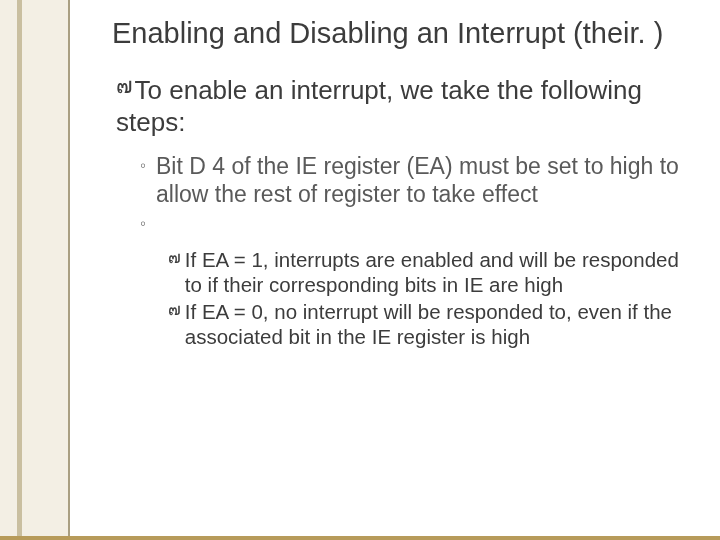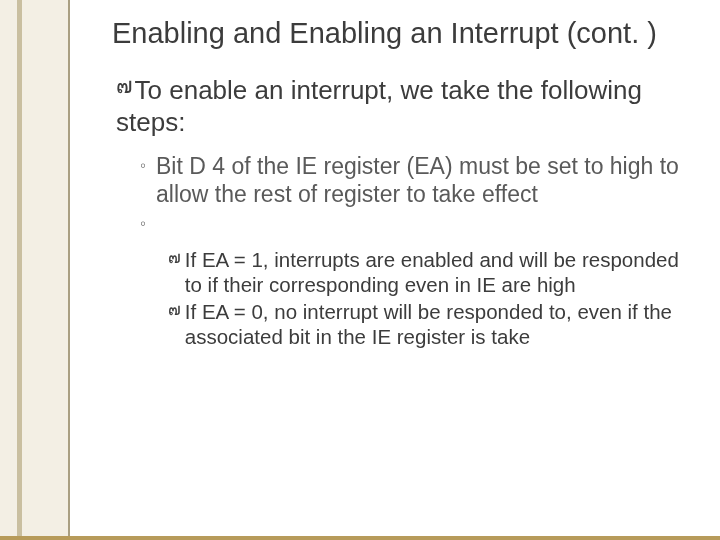--- a/index.html
+++ b/index.html
@@ -96,40 +96,40 @@
   }
 </style>
 </head>
 <body>
 
 <div class="left-strip"></div>
 <div class="bottom-strip"></div>
 
 <div class="slide">
 
-  <h1 class="title">Enabling and Enabling an Interrupt (cont. )</h1>
+  <h1 class="title">Enabling and Disabling an Interrupt (their. )</h1>
 
   <div class="lvl1">
     <span class="bullet-script">๗</span><span>To enable an interrupt, we take the following steps:</span>
   </div>
 
   <div class="lvl2-wrap">
     <div class="lvl2">
       <span class="ring">◦</span>
       <span>Bit D 4 of the IE register (EA) must be set to high to allow the rest of register to take effect</span>
     </div>
     <div class="lvl2">
       <span class="ring">◦</span>
     </div>
   </div>
 
   <div class="lvl3-wrap">
     <div class="lvl3">
       <span class="bullet-script">๗</span>
-      <span>If EA = 1, interrupts are enabled and will be responded to if their corresponding even in IE are high</span>
+      <span>If EA = 1, interrupts are enabled and will be responded to if their corresponding bits in IE are high</span>
     </div>
     <div class="lvl3">
       <span class="bullet-script">๗</span>
-      <span>If EA = 0, no interrupt will be responded to, even if the associated bit in the IE register is take</span>
+      <span>If EA = 0, no interrupt will be responded to, even if the associated bit in the IE register is high</span>
     </div>
   </div>
 
 </div>
 
 </body></html>

